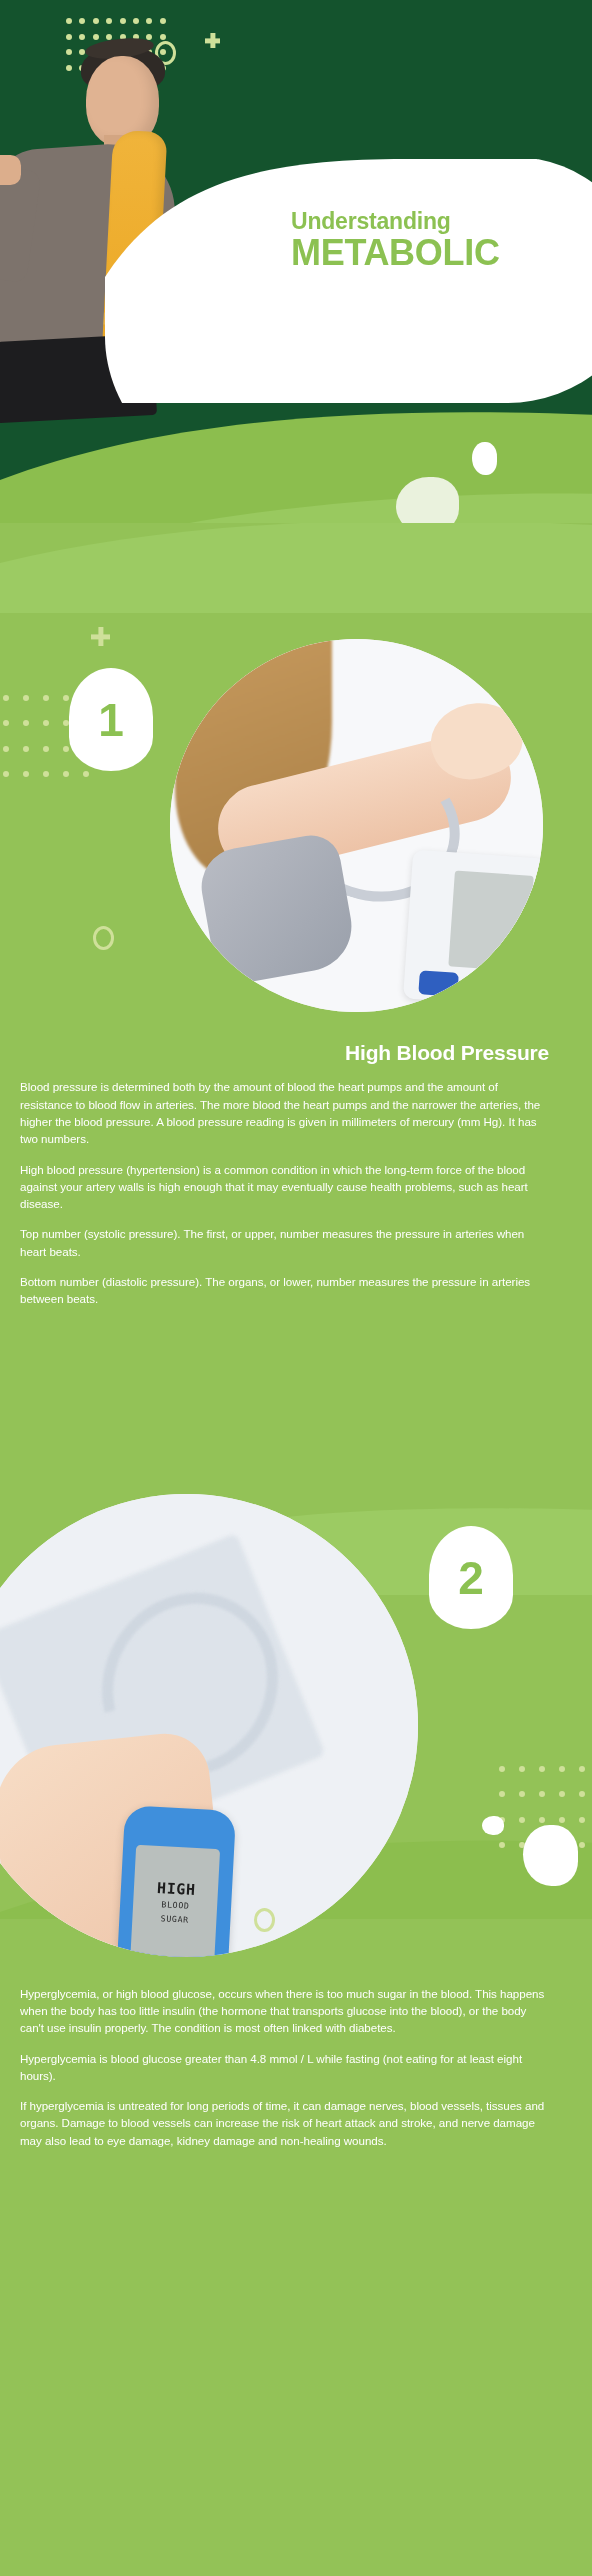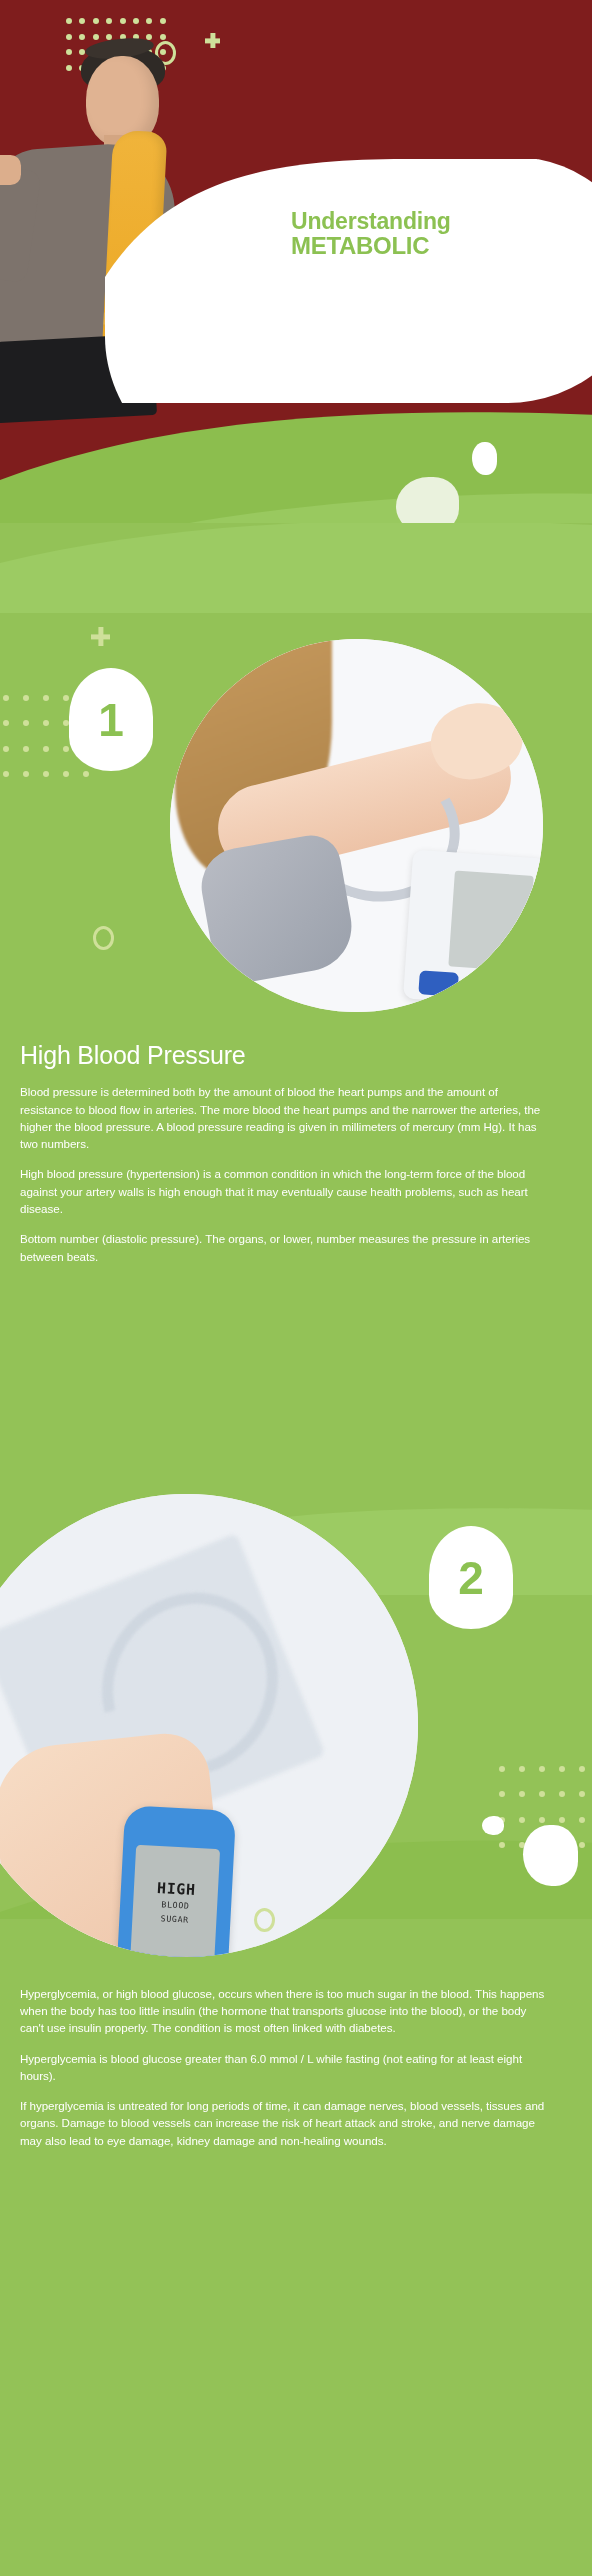--- a/index.html
+++ b/index.html
@@ -23,34 +23,34 @@
   }
   .plus { position:absolute; }
   .plus::before, .plus::after {
     content:""; position:absolute; background:#cfe09a;
   }
   .plus::before { left:50%; top:0; width:5.2px; height:100%; transform:translateX(-50%); }
   .plus::after  { top:50%; left:0; height:5.2px; width:100%; transform:translateY(-50%); }
   .blob { position:absolute; }
 
   
-  .hero { position:absolute; left:0; top:0; width:592px; height:523px; background:#7f1d1d; }
+  .hero { position:absolute; left:0; top:0; width:592px; height:523px; background:#14532d; }
   .hero-white {
     position:absolute; left:105px; top:157px; width:538px; height:246px;
     background:#ffffff;
     border-radius:0 134px 142px 0 / 0 127px 127px 0;
     clip-path: path("M 0 120 C 60 28, 150 2, 300 2 L 560 2 C 660 2, 720 70, 720 165 C 720 262, 655 328, 556 328 L 150 328 C 60 328, 0 250, 0 180 Z");
   }
   .hero-title { position:absolute; left:291px; top:209px; width:299px; }
   .t-understanding {
     font-size:23px; font-weight:700; color:#8cc152; letter-spacing:-0.2px;
     line-height:1.05;
   }
   .t-metabolic, .t-syndrome {
-    font-size:24px; font-weight:700; color:#8cc152; letter-spacing:-0.3px;
+    font-size:36px; font-weight:700; color:#8cc152; letter-spacing:-0.3px;
     line-height:1.12;
   }
 
   
   .man { position:absolute; left:-7.5px; top:41px; width:239px; height:381px; }
   .man .head {
     position:absolute; left:93px; top:15px; width:73px; height:91px;
     background:#e0b392; border-radius:48% 48% 45% 45%;
     box-shadow: inset -7.5px -4.5px 12px rgba(0,0,0,.10);
   }
@@ -164,22 +164,22 @@
     border-radius:42px 42px 42px 42px / 49px 49px 34px 34px;
     display:flex; align-items:center; justify-content:center;
   }
   .badge span { font-size:46px; font-weight:700; color:#8cc152; line-height:1; }
   .badge-1 { left:69px; top:668px; }
   .badge-2 { left:429px; top:1526px; }
 
   
   .txt { position:absolute; width:529px; left:20px; }
   .h2 {
-    font-size:25px; font-weight:400; color:#ffffff; letter-spacing:-0.2px;
-    line-height:1.22; margin-bottom:12.7px;
+    font-size:21px; font-weight:700; color:#ffffff; letter-spacing:-0.2px;
+    line-height:1.22; margin-bottom:12.7px;text-align:right;
   }
   .p {
     font-size:11.6px; color:#ffffff; line-height:1.50; margin-bottom:12.7px;
     letter-spacing:-0.04px;
   }
   .p:last-child { margin-bottom:0; }
 
   
   .band2 { position:absolute; left:0; top:1456px; width:592px; height:1120px; background:#93c257; }
   .s2-wave {
@@ -388,20 +388,21 @@
   </div>
 
   <div class="badge badge-1">
     <span>1</span>
   </div>
 
   <div class="txt" style="top:1040px;">
     <div class="h2">High Blood Pressure</div>
     <div class="p">Blood pressure is determined both by the amount of blood the heart pumps and the amount of resistance to blood flow in arteries. The more blood the heart pumps and the narrower the arteries, the higher the blood pressure. A blood pressure reading is given in millimeters of mercury (mm Hg). It has two numbers.</div>
     <div class="p">High blood pressure (hypertension) is a common condition in which the long-term force of the blood against your artery walls is high enough that it may eventually cause health problems, such as heart disease.</div>
+    <div class="p">Top number (systolic pressure). The first, or upper, number measures the pressure in arteries when heart beats.</div>
     <div class="p">Bottom number (diastolic pressure). The organs, or lower, number measures the pressure in arteries between beats.</div>
   </div>
 
   <div class="band2"></div>
   <div class="s2-wave"></div>
   <div class="s2-wave2"></div>
 
   <div class="plus" style="left:327px; top:1551px; width:19.4px; height:19.4px;"></div>
 
   <div class="photo-circle gl-photo">
@@ -449,18 +450,18 @@
 
   <div class="blob" style="left:482px; top:1816px; width:22.4px; height:19.4px; background:#ffffff; border-radius:54% 46% 48% 52%;"></div>
   <div class="blob" style="left:523px; top:1825px; width:55px; height:61px; background:#ffffff; border-radius:52% 48% 44% 56%;"></div>
 
   <div class="ring" style="left:254px; top:1908px; width:21px; height:24px;"></div>
 
   <div class="txt" style="top:1972px;">
     <div class="h2">
     </div>
     <div class="p">Hyperglycemia, or high blood glucose, occurs when there is too much sugar in the blood. This happens when the body has too little insulin (the hormone that transports glucose into the blood), or the body can't use insulin properly. The condition is most often linked with diabetes.</div>
-    <div class="p">Hyperglycemia is blood glucose greater than 6.0 mmol / L while fasting (not eating for at least eight hours).</div>
+    <div class="p">Hyperglycemia is blood glucose greater than 4.8 mmol / L while fasting (not eating for at least eight hours).</div>
     <div class="p">If  hyperglycemia is untreated for long periods of time, it can damage nerves, blood vessels, tissues and organs. Damage to blood vessels can increase the risk of heart attack and stroke, and nerve damage may also lead to eye damage, kidney damage and non-healing wounds.</div>
   </div>
 
 </div>
 
 
 </body></html>

